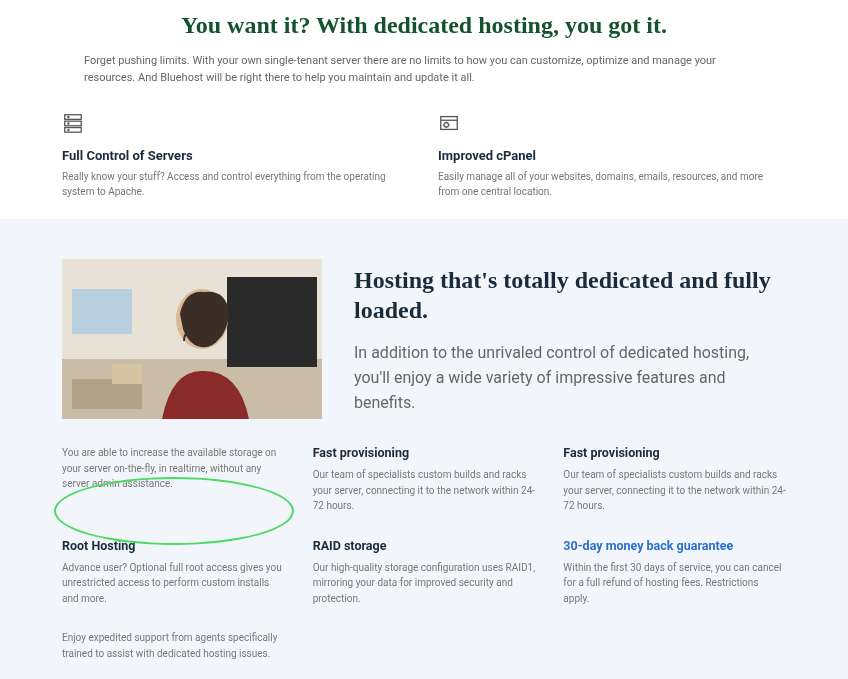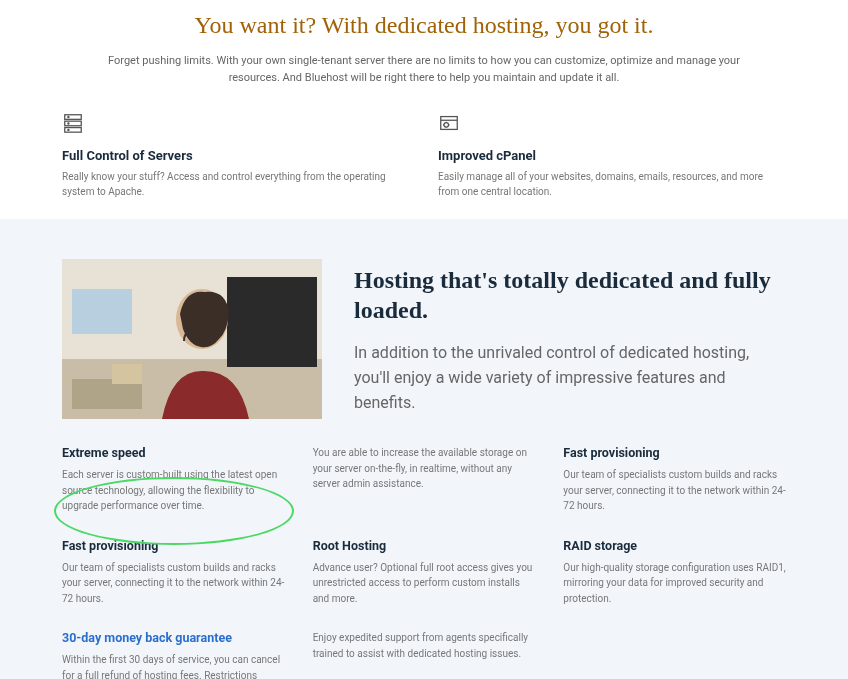--- a/index.html
+++ b/index.html
@@ -1,19 +1,19 @@
 <!DOCTYPE html>
 <html><head>
 <meta charset="utf-8">
 <style>
 *{box-sizing:border-box;margin:0;padding:0}
 body{font-family:-apple-system,BlinkMacSystemFont,"Segoe UI",Roboto,sans-serif;color:#1a1a1a;width:848px;background:#fff}
 .container{padding:12px 62px 20px}
-.hero-title{font-family:Georgia,serif;font-weight:400;font-size:24px;text-align:center;color:#a16207;margin-bottom:14px}
-.hero-sub{text-align:center;font-size:11px;color:#666;line-height:1.5;max-width:680px;margin:0 auto 26px}
+.hero-title{font-family:Georgia,serif;font-weight:700;font-size:24px;text-align:center;color:#14532d;margin-bottom:14px}
+.hero-sub{text-align:left;font-size:11px;color:#666;line-height:1.5;max-width:680px;margin:0 auto 26px}
 .top-features{display:flex;gap:28px}
 .top-feature{flex:1}
 .icon-wrap{margin-bottom:10px;color:#444}
 .top-feature h3{font-size:13px;font-weight:700;color:#1a2b3c;margin-bottom:6px}
 .top-feature p{font-size:10px;color:#777;line-height:1.5}
 .section2{background:#f2f6fb;padding:40px 62px 30px;position:relative}
 .s2-top{display:flex;gap:32px;margin-bottom:26px;align-items:flex-start}
 .photo{width:260px;height:160px;background:#d4c9b8;flex-shrink:0;overflow:hidden;position:relative}
 .photo svg{width:100%;height:100%}
 .s2-head{flex:1;padding-top:6px}
@@ -80,24 +80,20 @@
       </svg>
     </div>
     <div class="s2-head">
       <h2 class="s2-title">Hosting that's totally dedicated and fully loaded.</h2>
       <p class="s2-sub">In addition to the unrivaled control of dedicated hosting, you'll enjoy a wide variety of impressive features and benefits.</p>
     </div>
   </div>
 
   <div class="grid">
     <div class="feat">
-      <h4>Extreme speed</h4>
-      <p>Each server is custom-built using the latest open source technology, allowing the flexibility to upgrade performance over time.</p>
-    </div>
-    <div class="feat">
       <p>You are able to increase the available storage on your server on-the-fly, in realtime, without any server admin assistance.</p>
     </div>
     <div class="feat">
       <h4>Fast provisioning</h4>
       <p>Our team of specialists custom builds and racks your server, connecting it to the network within 24-72 hours.</p>
     </div>
     <div class="feat">
       <h4>Fast provisioning</h4>
       <p>Our team of specialists custom builds and racks your server, connecting it to the network within 24-72 hours.</p>
     </div>

